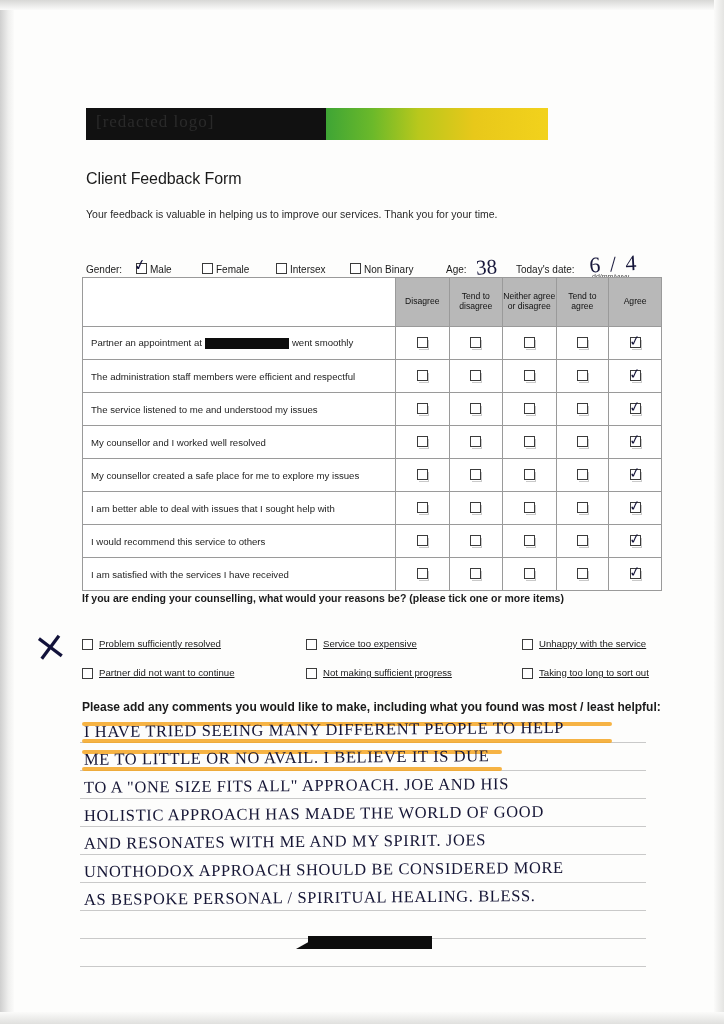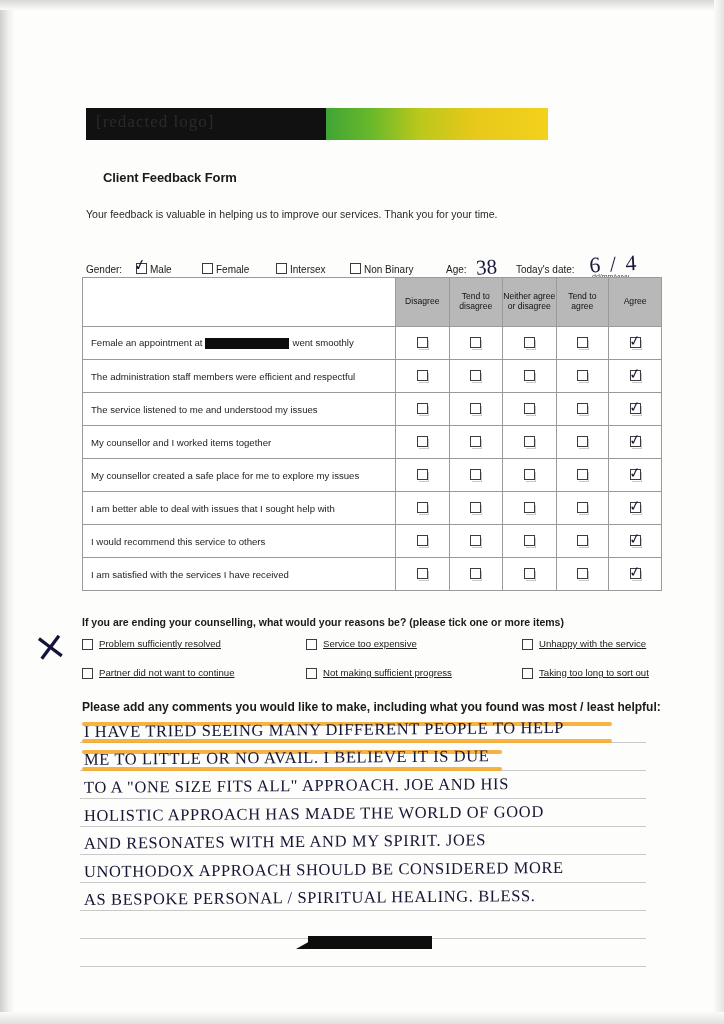--- a/index.html
+++ b/index.html
@@ -71,24 +71,23 @@
     opacity: 0.25;
     white-space: nowrap;
     overflow: hidden;
   }
 
   
   .form-title {
     position: absolute;
     left: 86px;
     top: 170px;
-    font-size: 13px;
-    font-weight: bold;
+    font-size: 16px;
+    font-weight: normal;
     letter-spacing: -0.1px;
-    margin-left: 17px;
   }
   .intro {
     position: absolute;
     left: 86px;
     top: 208px;
     font-size: 10.5px;
     color: #2a2a2a;
   }
 
   
@@ -222,21 +221,21 @@
     background: #0d0d0d;
     height: 11px;
     vertical-align: middle;
     margin: 0 3px;
   }
 
   
   .reasons-heading {
     position: absolute;
     left: 82px;
-    top: 616px;
+    top: 592px;
     font-size: 10.5px;
     font-weight: bold;
   }
   .reason-item {
     position: absolute;
     font-size: 9.6px;
   }
   .reason-item .rb {
     position: absolute;
     left: 0; top: 1px;
@@ -366,21 +365,21 @@
         <th class="first"></th>
         <th>Disagree</th>
         <th>Tend to disagree</th>
         <th>Neither agree or disagree</th>
         <th>Tend to agree</th>
         <th>Agree</th>
       </tr>
     </thead>
     <tbody>
         <tr>
-          <td class="q"><span>Female an appointment at</span><span class="redact" style="width: 84px;"></span><span>went smoothly</span></td>
+          <td class="q"><span>Partner an appointment at</span><span class="redact" style="width: 84px;"></span><span>went smoothly</span></td>
           <td class="cell"><span class="box shadow"></span></td>
           <td class="cell"><span class="box shadow"></span></td>
           <td class="cell"><span class="box shadow"></span></td>
           <td class="cell"><span class="box shadow"></span></td>
           <td class="cell"><span class="box shadow"></span><span class="tickmark">✓</span></td>
         </tr>
         <tr>
           <td class="q"><span>The administration staff members were efficient and respectful</span></td>
           <td class="cell"><span class="box shadow"></span></td>
           <td class="cell"><span class="box shadow"></span></td>
@@ -390,21 +389,21 @@
         </tr>
         <tr>
           <td class="q"><span>The service listened to me and understood my issues</span></td>
           <td class="cell"><span class="box shadow"></span></td>
           <td class="cell"><span class="box shadow"></span></td>
           <td class="cell"><span class="box shadow"></span></td>
           <td class="cell"><span class="box shadow"></span></td>
           <td class="cell"><span class="box shadow"></span><span class="tickmark">✓</span></td>
         </tr>
         <tr>
-          <td class="q"><span>My counsellor and I worked items together</span></td>
+          <td class="q"><span>My counsellor and I worked well resolved</span></td>
           <td class="cell"><span class="box shadow"></span></td>
           <td class="cell"><span class="box shadow"></span></td>
           <td class="cell"><span class="box shadow"></span></td>
           <td class="cell"><span class="box shadow"></span></td>
           <td class="cell"><span class="box shadow"></span><span class="tickmark">✓</span></td>
         </tr>
         <tr>
           <td class="q"><span>My counsellor created a safe place for me to explore my issues</span></td>
           <td class="cell"><span class="box shadow"></span></td>
           <td class="cell"><span class="box shadow"></span></td>

